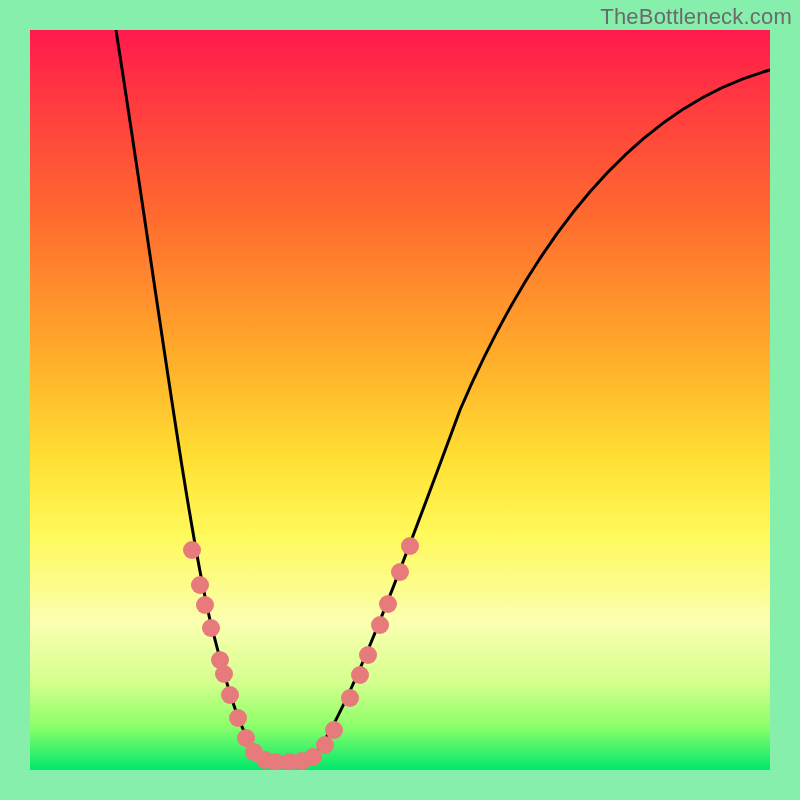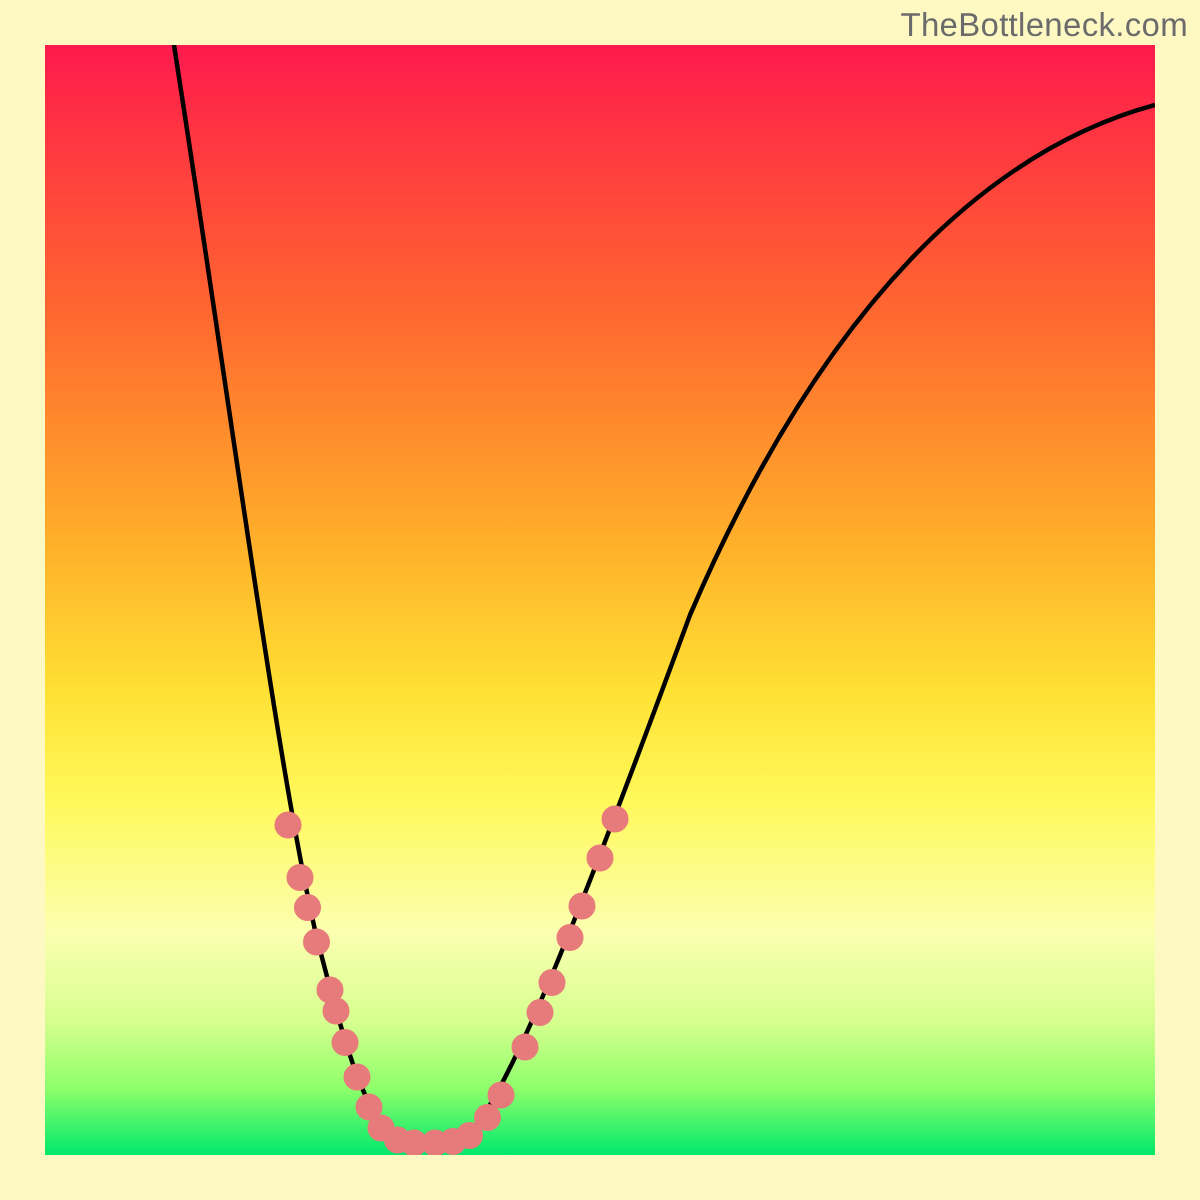--- a/index.html
+++ b/index.html
@@ -10,21 +10,21 @@
     overflow: hidden;
     background: #000;
     font-family: Arial, Helvetica, sans-serif;
   }
   .frame {
     position: absolute;
     left: 0;
     top: 0;
     width: 800px;
     height: 800px;
-    background: #fef9c3;
+    background: #86efac;
   }
   .plot {
     position: absolute;
     left: 30px;
     top: 30px;
     width: 740px;
     height: 740px;
     background: linear-gradient(to bottom,
       #ff1a4d 0%,
       #ff3b3f 10%,

